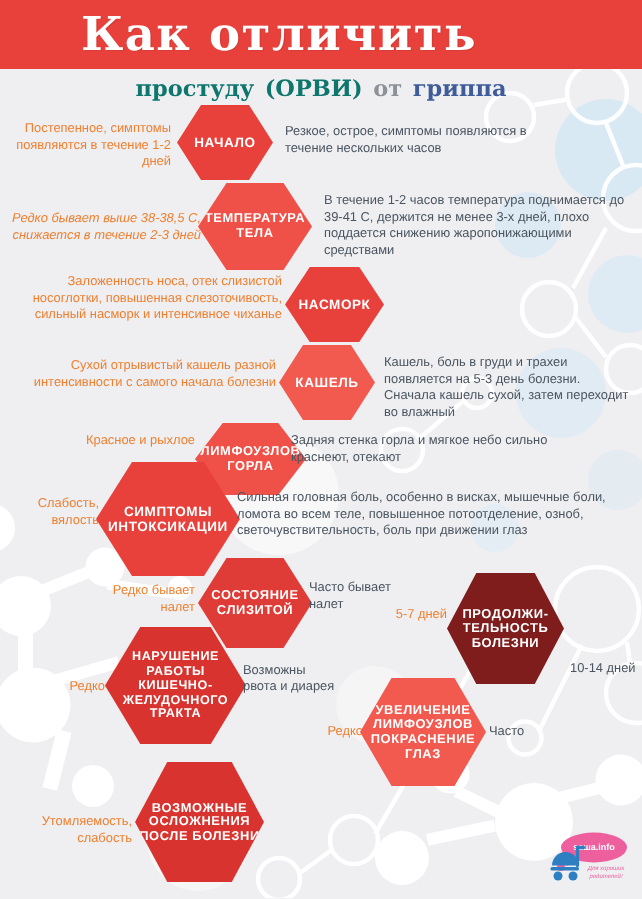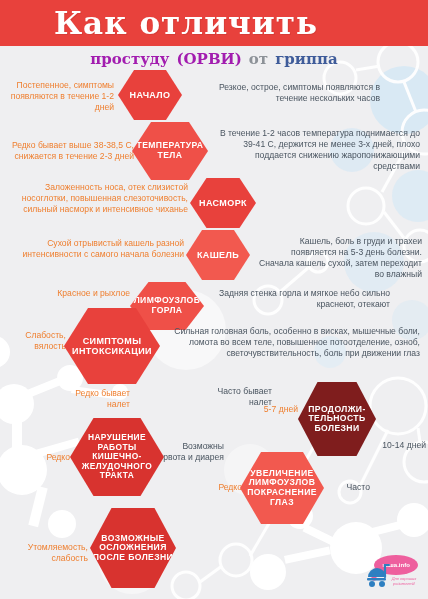--- a/index.html
+++ b/index.html
@@ -28,21 +28,21 @@
     text-shadow:1px 1px 0 rgba(0,0,0,.07);
     white-space:nowrap;
     z-index:4;
   }
   .hdr-sub{
     position:absolute;left:0;top:48px;width:428px;height:22px;
     display:flex;align-items:center;justify-content:center;gap:7px;
     font-family:"DejaVu Serif","Liberation Serif",serif;
     font-weight:bold;font-size:15px;white-space:nowrap;z-index:4;
   }
-  .sw-orange{color:#a21caf;}
+  .sw-orange{color:#0f766e;}
   .sw-gray{color:#8d9298;}
   .sw-blue{color:#3f5c9a;}
 
   
   .hex{
     position:absolute;
     display:flex;align-items:center;justify-content:center;
     text-align:center;
     color:#fff;
     font-weight:bold;
@@ -52,21 +52,21 @@
     -webkit-clip-path:polygon(25% 0%,75% 0%,100% 50%,75% 100%,25% 100%,0% 50%);
     z-index:3;
     padding:0 2px;
     box-sizing:border-box;
   }
   .hex span{display:block;width:100%;}
 
   
   .txt{position:absolute;z-index:3;line-height:1.28;}
   .txt-left{color:#ef7f2f;text-align:right;}
-  .txt-right{color:#4a5560;text-align:right;}
+  .txt-right{color:#4a5560;text-align:left;}
 
   
   .logo{position:absolute;right:6px;bottom:6px;width:62px;height:40px;z-index:5;}
 </style>
 </head>
 <body>
 
 <div id="stage">
 
   <svg class="bgsvg" viewBox="0 0 428 599">
@@ -165,21 +165,21 @@
     <span class="sw-gray">от</span>
     <span class="sw-blue">гриппа</span>
   </div>
 
   <div class="txt txt-left" style="left:6px;top:80px;width:108px;font-size:8.6px;">Постепенное, симптомы появляются в течение 1-2 дней</div>
   <div class="hex" style="left:118px;top:70px;width:64px;height:50px;background:#e8413c;font-size:9px;">
     <span>НАЧАЛО</span>
   </div>
   <div class="txt txt-right" style="left:190px;top:82px;width:190px;font-size:8.6px;">Резкое, острое, симптомы появляются в течение нескольких часов</div>
 
-  <div class="txt txt-left" style="left:6px;top:140px;width:128px;font-size:8.6px;">Редко бывает выше 38-38,5 С, снижается в течение 2-3 дней</div>
+  <div class="txt txt-left" style="left:6px;top:140px;width:128px;font-size:8.6px;font-style:italic;">Редко бывает выше 38-38,5 С, снижается в течение 2-3 дней</div>
   <div class="hex" style="left:132px;top:122px;width:76px;height:58px;background:#ef5048;font-size:8.6px;">
     <span>ТЕМПЕРАТУРА ТЕЛА</span>
   </div>
   <div class="txt txt-right" style="left:216px;top:128px;width:204px;font-size:8.6px;">В течение 1-2 часов температура поднимается до 39-41 С, держится не менее 3-х дней, плохо поддается снижению жаропонижающими средствами</div>
 
   <div class="txt txt-left" style="left:10px;top:182px;width:178px;font-size:8.6px;">Заложенность носа, отек слизистой носоглотки, повышенная слезоточивость, сильный насморк и интенсивное чиханье</div>
   <div class="hex" style="left:190px;top:178px;width:66px;height:50px;background:#e8413c;font-size:9px;">
     <span>НАСМОРК</span>
   </div>
 
@@ -195,20 +195,23 @@
   </div>
   <div class="txt txt-right" style="left:194px;top:288px;width:196px;font-size:8.6px;">Задняя стенка горла и мягкое небо сильно краснеют, отекают</div>
 
   <div class="txt txt-left" style="left:4px;top:330px;width:62px;font-size:8.6px;">Слабость, вялость</div>
   <div class="hex" style="left:64px;top:308px;width:96px;height:76px;background:#e8413c;font-size:9px;">
     <span>СИМПТОМЫ ИНТОКСИКАЦИИ</span>
   </div>
   <div class="txt txt-left" style="left:62px;top:388px;width:68px;font-size:8.6px;">Редко бывает налет</div>
 
   <div class="txt txt-right" style="left:158px;top:326px;width:262px;font-size:8.6px;">Сильная головная боль, особенно в висках, мышечные боли, ломота во всем теле, повышенное потоотделение, озноб, светочувствительность, боль при движении глаз</div>
+  <div class="hex" style="left:132px;top:372px;width:76px;height:60px;background:#e03c37;font-size:8.6px;">
+    <span>СОСТОЯНИЕ СЛИЗИТОЙ</span>
+  </div>
   <div class="txt txt-right" style="left:206px;top:386px;width:66px;font-size:8.6px;">Часто бывает налет</div>
 
   <div class="txt txt-left" style="left:12px;top:452px;width:58px;font-size:8.6px;">Редко</div>
   <div class="hex" style="left:70px;top:418px;width:94px;height:78px;background:#d8332f;font-size:8.4px;">
     <span>НАРУШЕНИЕ РАБОТЫ КИШЕЧНО-ЖЕЛУДОЧНОГО ТРАКТА</span>
   </div>
   <div class="txt txt-right" style="left:162px;top:441px;width:62px;font-size:8.6px;">Возможны рвота и диарея</div>
 
   <div class="txt txt-left" style="left:256px;top:404px;width:42px;font-size:8.6px;">5-7 дней</div>
   <div class="hex" style="left:298px;top:382px;width:78px;height:74px;background:#7f1d1d;font-size:8.6px;">

